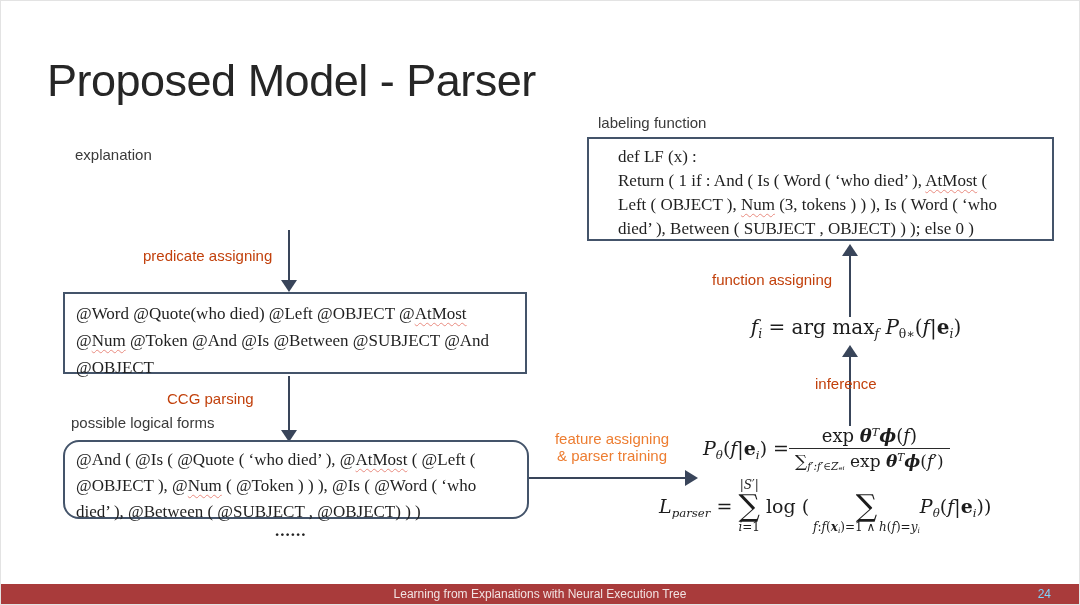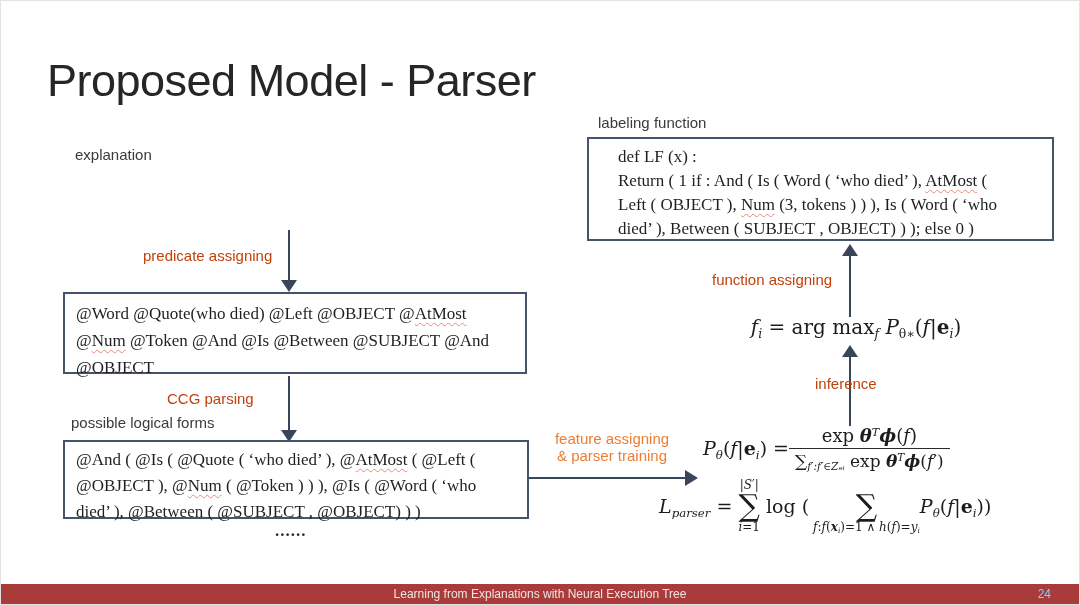--- a/index.html
+++ b/index.html
@@ -58,21 +58,21 @@
       <div class="tline"><span>@Word @Quote(who died) @Left @OBJECT @</span><span class="sq">AtMost</span></div>
       <div class="tline"><span>@</span><span class="sq">Num</span><span> @Token @And @Is @Between @SUBJECT @And</span></div>
       <div class="tline"><span>@OBJECT</span></div>
     </div>
 
   <div class="vline" style="left:287px;top:375px;height:54px;"></div>
   <div class="head-down" style="left:280px;top:429px;"></div>
   <div class="abs olbl" style="left:166px;top:389px;">CCG parsing</div>
 
   <div class="abs lbl" style="left:70px;top:413px;">possible logical forms</div>
-  <div class="abs box" style="left:62px;top:439px;width:466px;height:79px;padding:5px 2px 0 11px;line-height:26px;">
+  <div class="abs box" style="left:62px;top:439px;width:466px;height:79px;padding:5px 2px 0 11px;line-height:26px;border-radius:16px;">
       <div class="tline"><span>@And ( @Is ( @Quote ( ‘who died’ ), @</span><span class="sq">AtMost</span><span> ( @Left (</span></div>
       <div class="tline"><span>@OBJECT ), @</span><span class="sq">Num</span><span> ( @Token ) ) ), @Is ( @Word ( ‘who</span></div>
       <div class="tline"><span>died’ ), @Between ( @SUBJECT , @OBJECT) ) )</span></div>
     </div>
   <div class="abs ellip" style="left:274px;top:520px;">......</div>
 
   <div class="abs featlbl" style="left:536px;top:429px;">
     <div>feature assigning</div>
     <div>&amp; parser training</div>
   </div>

